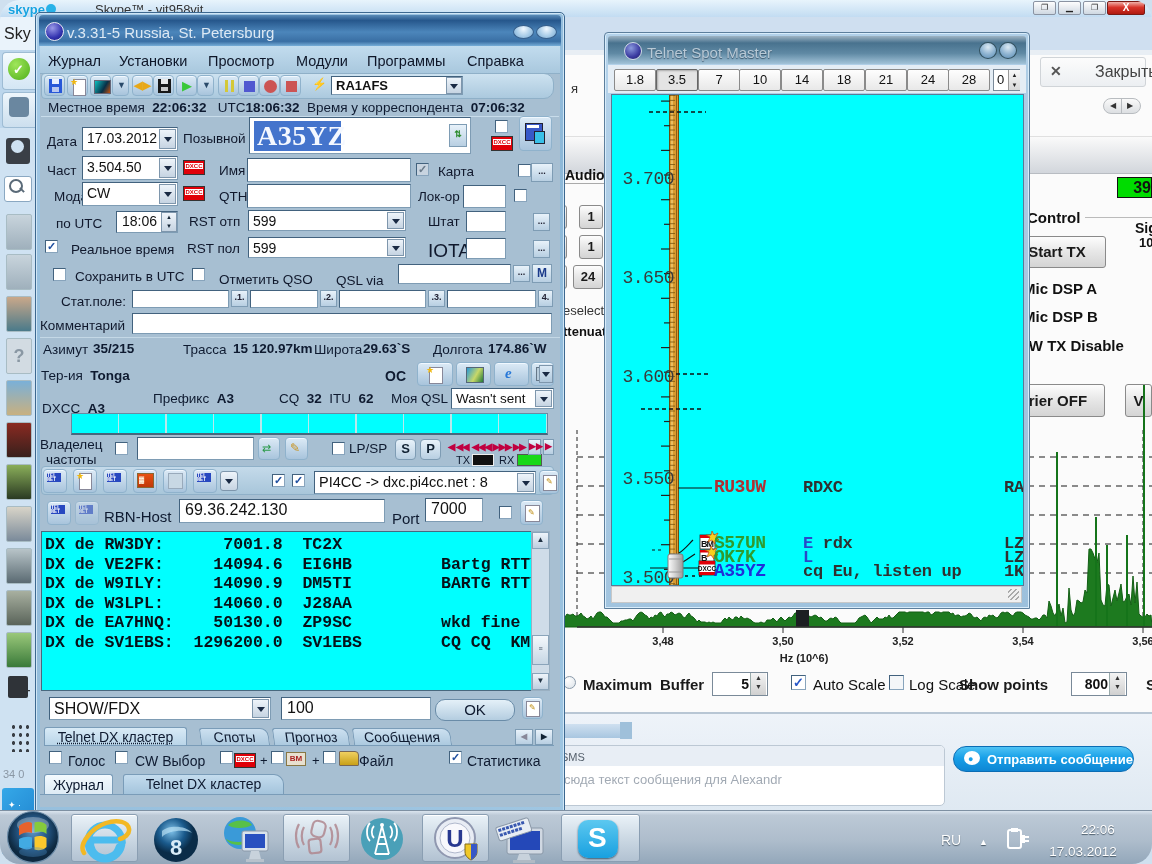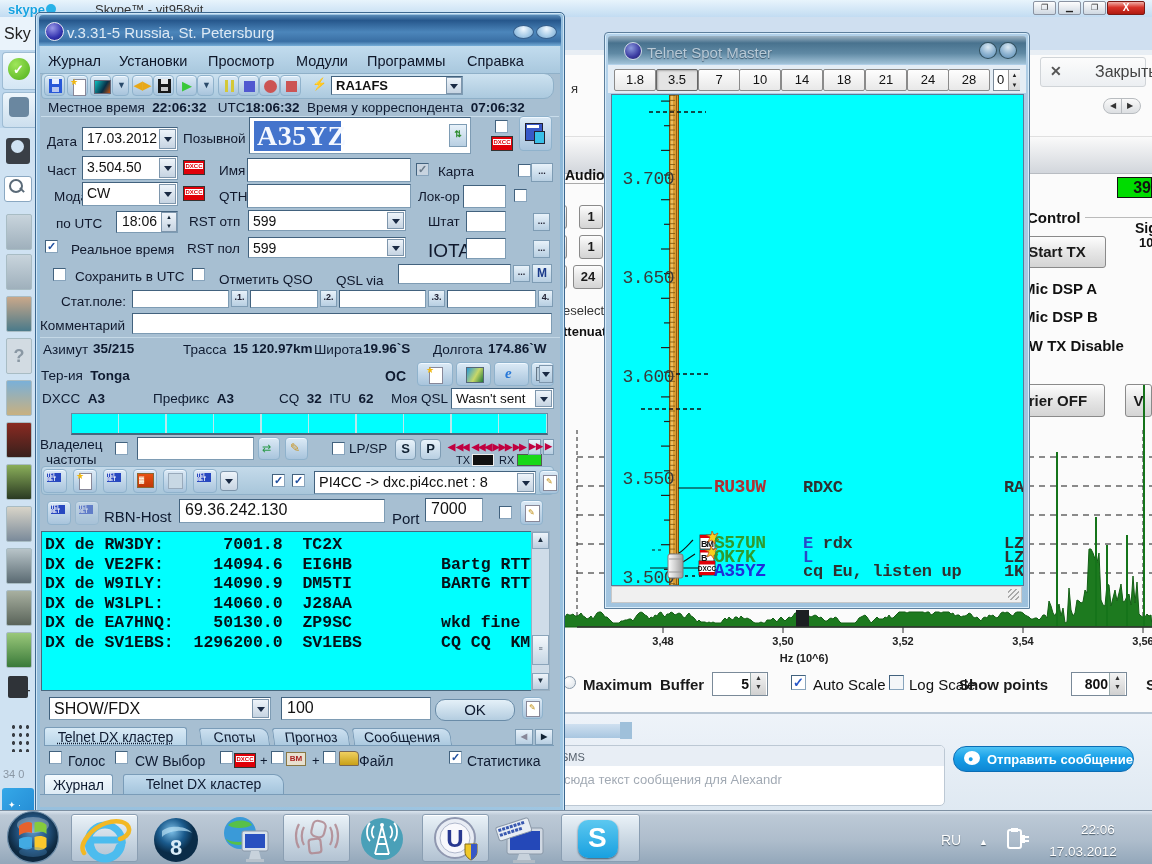--- a/index.html
+++ b/index.html
@@ -1,17 +1,17 @@
 <!DOCTYPE html>
 <html><head>
 <meta charset="utf-8">
 <style>
 html,body{margin:0;padding:0;}
 body{width:1152px;height:864px;overflow:hidden;font-family:"Liberation Sans",sans-serif;background:#cfe0ef;position:relative;}
-#scr{position:absolute;left:0;top:0;width:1152px;height:864px;overflow:hidden;}
+#scr{position:absolute;left:0;top:0;width:1152px;height:864px;overflow:hidden;border-radius:20px;}
 .ab{position:absolute;}
 .f{position:absolute;background:#fff;border:1px solid #7e9cb4;border-top-color:#42627e;border-left-color:#42627e;box-sizing:border-box;}
 .cb{position:absolute;width:13px;height:13px;background:#fff;border:1px solid #88a4bc;border-top-color:#42627e;border-left-color:#42627e;box-sizing:border-box;font:bold 11px 'Liberation Sans';color:#2050a0;text-align:center;line-height:11px;}
 .lbl{position:absolute;color:#10182c;font-size:13.5px;white-space:nowrap;}
 .combo-a{position:absolute;background:linear-gradient(#eef4fa,#c6d4e2);border:1px solid #7e96ac;box-sizing:border-box;}
 .combo-a:after{content:"";position:absolute;left:50%;top:50%;margin:-2px 0 0 -4px;border:4px solid transparent;border-top:5px solid #1a2a44;}
 .tbtn{position:absolute;background:linear-gradient(#dceaf6,#a8c4dc);border:1px solid #8fb2cc;border-radius:4px;box-sizing:border-box;box-shadow:inset 0 1px 0 #f0f8ff;}
 .dxcc{position:absolute;width:22px;height:15px;background:#e00008;border:1px solid #333;color:#fff;font:bold 7px 'Liberation Sans';text-align:center;line-height:6px;box-sizing:border-box;padding-top:1px;}
 .dxcc i{display:block;font-style:normal;background:#fff;color:#e00008;height:6px;line-height:6px;margin:1px;font-size:6px;}
 .dot3{position:absolute;background:linear-gradient(#e8f2fa,#b8cfe2);border:1px solid #7e9cb4;box-sizing:border-box;font:bold 9px 'Liberation Sans';color:#223;text-align:center;}
@@ -511,40 +511,40 @@
 <div class="f" style="left:411px;top:277px;width:89px;height:18px;"></div>
 <div class="dot3" style="left:502px;top:277px;width:15px;height:17px;line-height:13px;">4.</div>
 <div class="lbl" style="left:4px;top:305px;font-size:13.5px;">Комментарий</div>
 <div class="f" style="left:96px;top:300px;width:420px;height:21px;"></div>
 <div class="ab" style="left:4px;top:324px;width:520px;height:1px;background:#c4d8e6;"></div>
 <div class="ab" style="left:7px;top:329px;font-size:13.5px;color:#0e1a30;">Азимут</div>
 <div class="ab" style="left:57px;top:328px;font-size:13.5px;color:#0e1a30;font-weight:bold;">35/215</div>
 <div class="ab" style="left:147px;top:329px;font-size:13.5px;color:#0e1a30;">Трасса</div>
 <div class="ab" style="left:197px;top:328px;font-size:13.5px;color:#0e1a30;font-weight:bold;">15 120.97km</div>
 <div class="ab" style="left:278px;top:329px;font-size:13.5px;color:#0e1a30;">Широта</div>
-<div class="ab" style="left:327px;top:328px;font-size:13.5px;color:#0e1a30;font-weight:bold;">19.96`S</div>
+<div class="ab" style="left:327px;top:328px;font-size:13.5px;color:#0e1a30;font-weight:bold;">29.63`S</div>
 <div class="ab" style="left:397px;top:329px;font-size:13.5px;color:#0e1a30;">Долгота</div>
 <div class="ab" style="left:452px;top:328px;font-size:13.5px;color:#0e1a30;font-weight:bold;">174.86`W</div>
 <div class="ab" style="left:5px;top:355px;font-size:13.5px;color:#0e1a30;">Тер-ия&nbsp; <b>Tonga</b></div>
 <div class="ab" style="left:349px;top:355px;font:bold 14px 'Liberation Sans';color:#0e1a30;">OC</div>
 <div class="tbtn" style="left:381px;top:349px;width:36px;height:24px;">
         <div style="position:absolute;left:11px;top:4px;width:12px;height:15px;background:#fff;border:1px solid #889;"></div>
         <div style="position:absolute;left:8px;top:2px;color:#f0b810;font-size:9px;">★</div>
       </div>
 <div class="tbtn" style="left:420px;top:349px;width:35px;height:24px;">
         <div style="position:absolute;left:9px;top:4px;width:16px;height:14px;background:linear-gradient(120deg,#2898d8,#c8d868 55%,#207838);border:1px solid #567;"></div>
       </div>
 <div class="tbtn" style="left:458px;top:349px;width:35px;height:24px;">
         <div style="position:absolute;left:10px;top:2px;color:#2878d8;font:bold 15px 'Liberation Serif';font-style:italic;">e</div>
       </div>
 <div class="tbtn" style="left:495px;top:349px;width:23px;height:24px;">
         <div style="position:absolute;left:4px;top:4px;width:12px;height:12px;background:#b8ccdc;border:1px solid #678;"></div>
       </div>
 <div class="combo-a" style="left:503px;top:352px;width:14px;height:18px;background:linear-gradient(#dceaf6,#b0c8dc);"></div>
-<div class="ab" style="left:6px;top:378px;font-size:13.5px;color:#0e1a30;">DXCC&nbsp; <b>A3</b></div>
+<div class="ab" style="left:6px;top:388px;font-size:13.5px;color:#0e1a30;">DXCC&nbsp; <b>A3</b></div>
 <div class="ab" style="left:117px;top:378px;font-size:13.5px;color:#0e1a30;">Префикс&nbsp; <b>A3</b></div>
 <div class="ab" style="left:243px;top:378px;font-size:13.5px;color:#0e1a30;">CQ&nbsp; <b>32</b>&nbsp; ITU&nbsp; <b>62</b></div>
 <div class="ab" style="left:355px;top:378px;font-size:13.5px;color:#0e1a30;">Моя QSL</div>
 <div class="f" style="left:415px;top:375px;width:103px;height:21px;font-size:13.5px;color:#111;padding:2px 0 0 4px;">Wasn't sent</div>
 <div class="combo-a" style="left:499px;top:377px;width:17px;height:17px;"></div>
 <div class="ab" style="left:35px;top:400px;width:475px;height:19px;background:repeating-linear-gradient(90deg,#00ffff 0 46px,#b8e8ec 46px 47.5px);border:1px solid #6a8aa2;border-bottom:2px solid #48687e;"></div>
 <div class="ab" style="left:4px;top:424px;font-size:13.5px;color:#0e1a30;">Владелец<br><span style="margin-left:6px;">частоты</span></div>
 <div class="cb" style="left:79px;top:429px;"></div>
 <div class="f" style="left:101px;top:424px;width:117px;height:23px;"></div>
 <div class="tbtn" style="left:222px;top:424px;width:22px;height:23px;">

